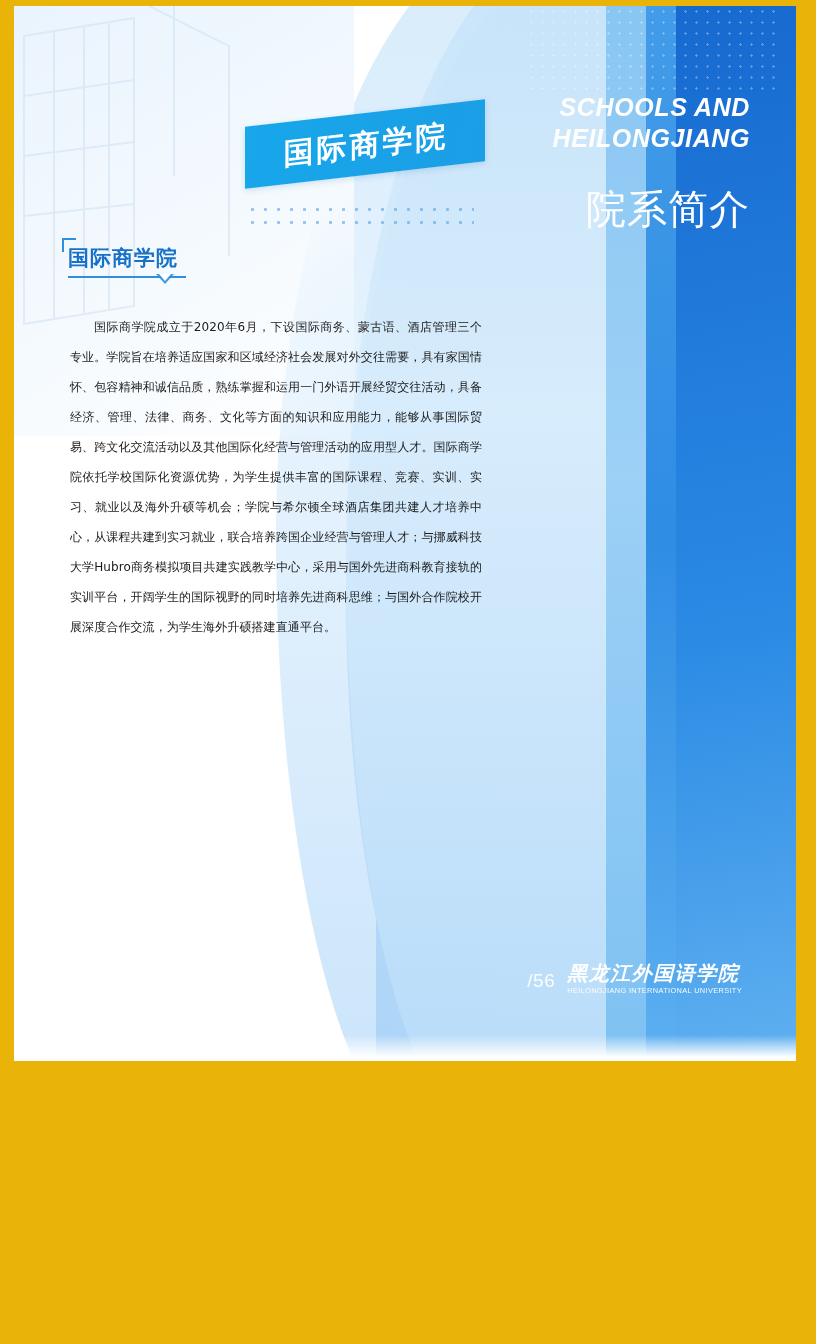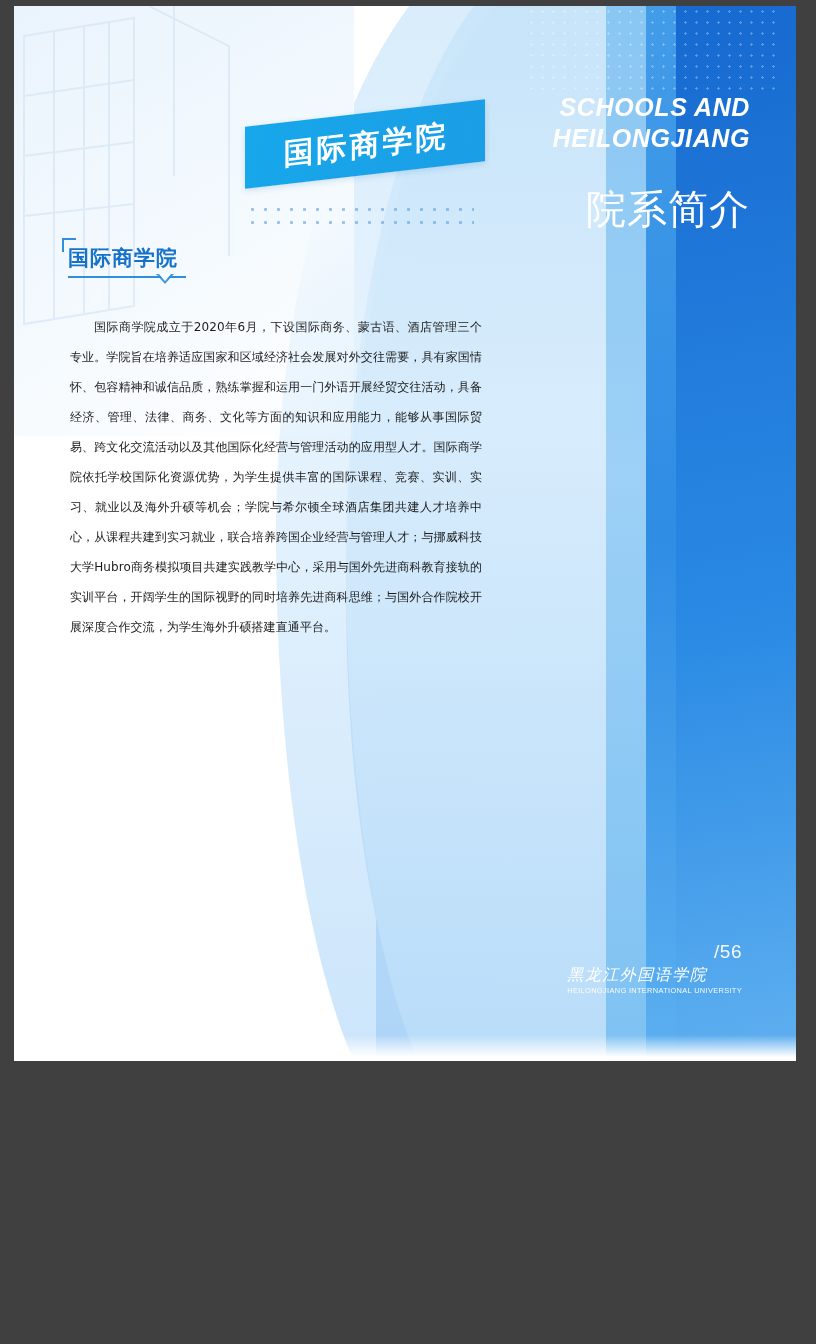--- a/index.html
+++ b/index.html
@@ -13,21 +13,21 @@
     font-family: "Liberation Sans", sans-serif;
     -webkit-font-smoothing: antialiased;
   }
 
   
   .page {
     position: relative;
     width: 816px;
     height: 1344px;
     overflow: hidden;
-    background: #404040;
+    background: #eab308;
   }
 
   .sheet {
     position: absolute;
     left: 14px;
     top: 6px;
     width: 782px;
     height: 1055px;
     overflow: hidden;
     background: #ffffff;
@@ -261,37 +261,36 @@
     letter-spacing: .1px;
   }
 
   
   .footer {
     position: absolute;
     right: 54px;
     bottom: 66px;
     display: flex;
     align-items: flex-end;
-    gap: 0;
+    gap: 12px;
     color: #ffffff;
-    flex-direction: column;
   }
   .folio {
     font-size: 19px;
     letter-spacing: .5px;
     font-family: "Liberation Sans", sans-serif;
     opacity: .95;
     padding-bottom: 3px;
   }
   .logo-wrap {
     text-align: left;
   }
   .logo-cn {
-    font-size: 16px;
-    font-weight: normal;
+    font-size: 20px;
+    font-weight: bold;
     letter-spacing: 1.5px;
     font-family: "DejaVu Serif", serif;
     font-style: italic;
     line-height: 1.1;
     white-space: nowrap;
   }
   .logo-en {
     font-size: 7.4px;
     letter-spacing: .35px;
     font-family: "Liberation Sans", sans-serif;

